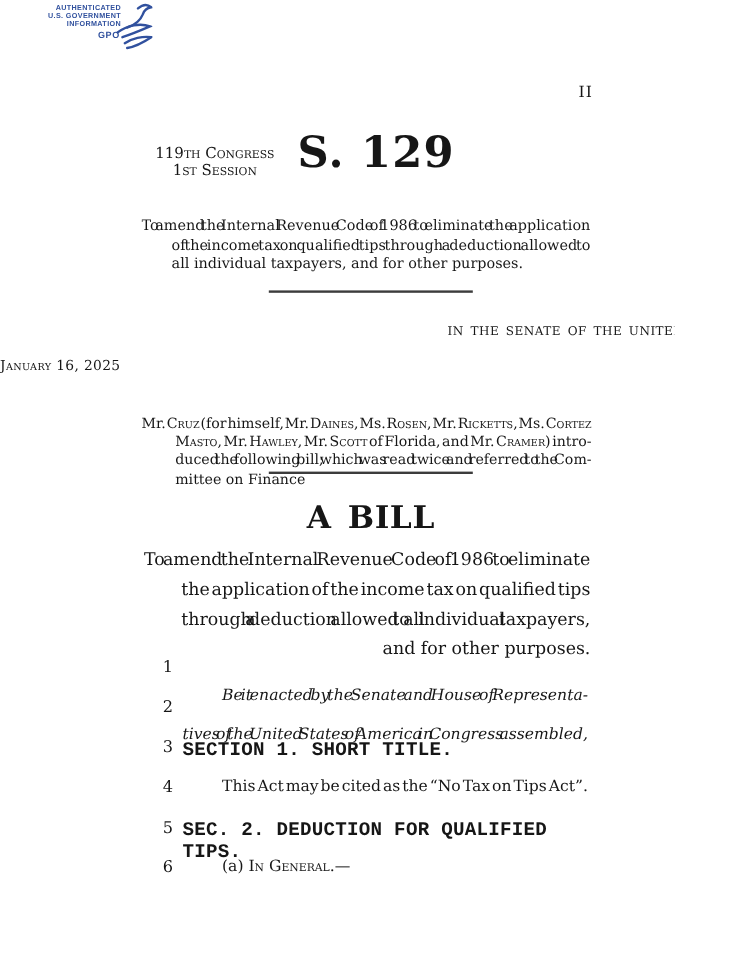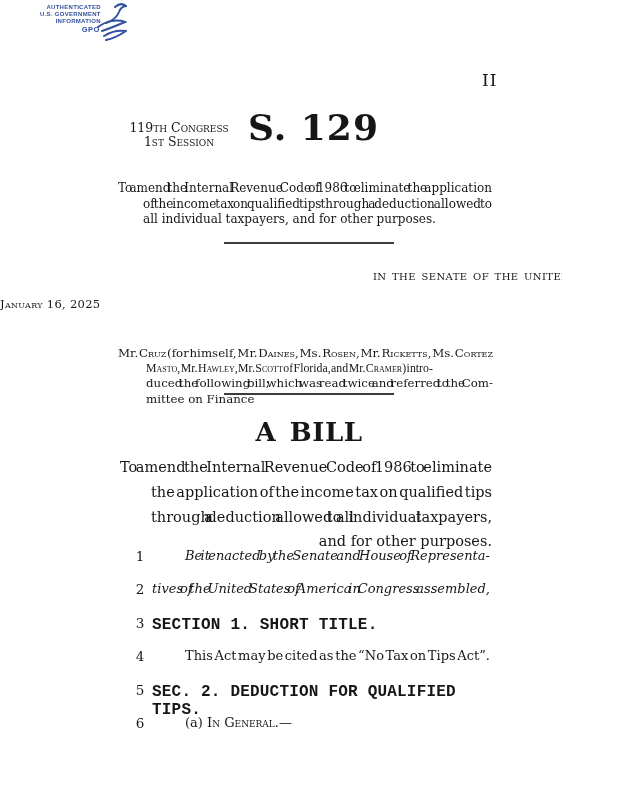--- a/index.html
+++ b/index.html
@@ -14,21 +14,21 @@
   
   .gpo{position:absolute;left:40px;top:4px;display:flex;align-items:flex-start;}
   .gpo-text{
     font-family:"Liberation Sans",sans-serif;
     font-size:6px;line-height:7px;letter-spacing:.3px;
     color:#31519e;text-align:right;font-weight:bold;
   }
   .gpo-label{font-size:7.5px;letter-spacing:.5px;margin-top:1px;padding-right:1px;}
   .gpo-eagle{margin-left:-6px;margin-top:-2px;}
   
-  .chamber-code{position:absolute;left:482px;top:70px;font-size:17px;letter-spacing:1px;}
+  .chamber-code{position:absolute;left:482px;top:70px;font-size:13px;letter-spacing:1px;}
   .congress-block{
     position:absolute;left:124px;top:121px;width:110px;
     text-align:center;font-variant:small-caps;font-size:12.5px;line-height:13.5px;
   }
   .bill-number{
     position:absolute;left:248px;top:106px;
     font-size:36px;font-weight:bold;letter-spacing:1px;
   }
   
   .official-title{position:absolute;left:118px;top:181px;width:374px;font-size:12px;line-height:15.5px;}
@@ -58,21 +58,21 @@
   }
   .long-title{position:absolute;left:120px;top:455px;width:372px;font-size:14.5px;line-height:24.8px;}
   .lt-line{box-sizing:border-box;width:372px;}
   .lt-line.ind{padding-left:31px;text-align:right;}
   
   .body-lines{position:absolute;left:0;top:548px;width:618px;}
   .brow{position:relative;height:33.4px;}
   .bnum{position:absolute;left:133px;width:14px;text-align:center;font-size:13.5px;}
   .btxt{position:absolute;left:152px;width:338px;box-sizing:border-box;font-size:13px;}
   .btxt.ind{padding-left:33px;}
-  .btxt.it{font-style:italic;}
+  .btxt.it{font-style:italic;margin-top:24px;}
   .btxt.bold{font-weight:bold;font-size:16px;letter-spacing:.2px;padding-top:1px;font-family:Liberation Mono, monospace;}
   
   .sc{font-variant:small-caps;}
   .fill{white-space:nowrap;overflow:hidden;}
 </style>
 </head>
 <body>
 
 <div class="page">
 
@@ -107,21 +107,21 @@
     <div class="ot-line ind"><span class="mz">all individual taxpayers, and for other purposes.</span></div>
   </div>
 
   <div class="rule rule-1"></div>
 
   <div class="senate-heading">IN THE SENATE OF THE UNITED STATES</div>
   <div class="intro-date">January 16, 2025</div>
 
   <div class="sponsors">
     <div class="sp-line fill" style="word-spacing: -2.99148px;"><span class="mz"><span>Mr. </span><span class="sc">Cruz</span><span> (for himself, Mr. </span><span class="sc">Daines</span><span>, Ms. </span><span class="sc">Rosen</span><span>, Mr. </span><span class="sc">Ricketts</span><span>, Ms. </span><span class="sc">Cortez</span></span></div>
-    <div class="sp-line ind fill" style="word-spacing: -2.45625px; font-family: Liberation Serif, serif;"><span class="mz"><span class="sc">Masto</span><span>, Mr. </span><span class="sc">Hawley</span><span>, Mr. </span><span class="sc">Scott</span><span> of Florida, and Mr. </span><span class="sc">Cramer</span><span>) intro-</span></span></div>
+    <div class="sp-line ind fill" style="word-spacing: -2.45625px;"><span class="mz"><span class="sc">Masto</span><span>, Mr. </span><span class="sc">Hawley</span><span>, Mr. </span><span class="sc">Scott</span><span> of Florida, and Mr. </span><span class="sc">Cramer</span><span>) intro-</span></span></div>
     <div class="sp-line ind fill" style="word-spacing: -7.02344px;"><span class="mz"><span>duced the following bill; which was read twice and referred to the Com-</span></span></div>
     <div class="sp-line ind"><span class="mz"><span>mittee on Finance</span></span></div>
   </div>
 
   <div class="rule rule-2"></div>
 
   <div class="bill-heading">A BILL</div>
 
   <div class="long-title">
     <div class="lt-line fill" style="word-spacing: -6.06076px;"><span class="mz">To amend the Internal Revenue Code of 1986 to eliminate</span></div>

